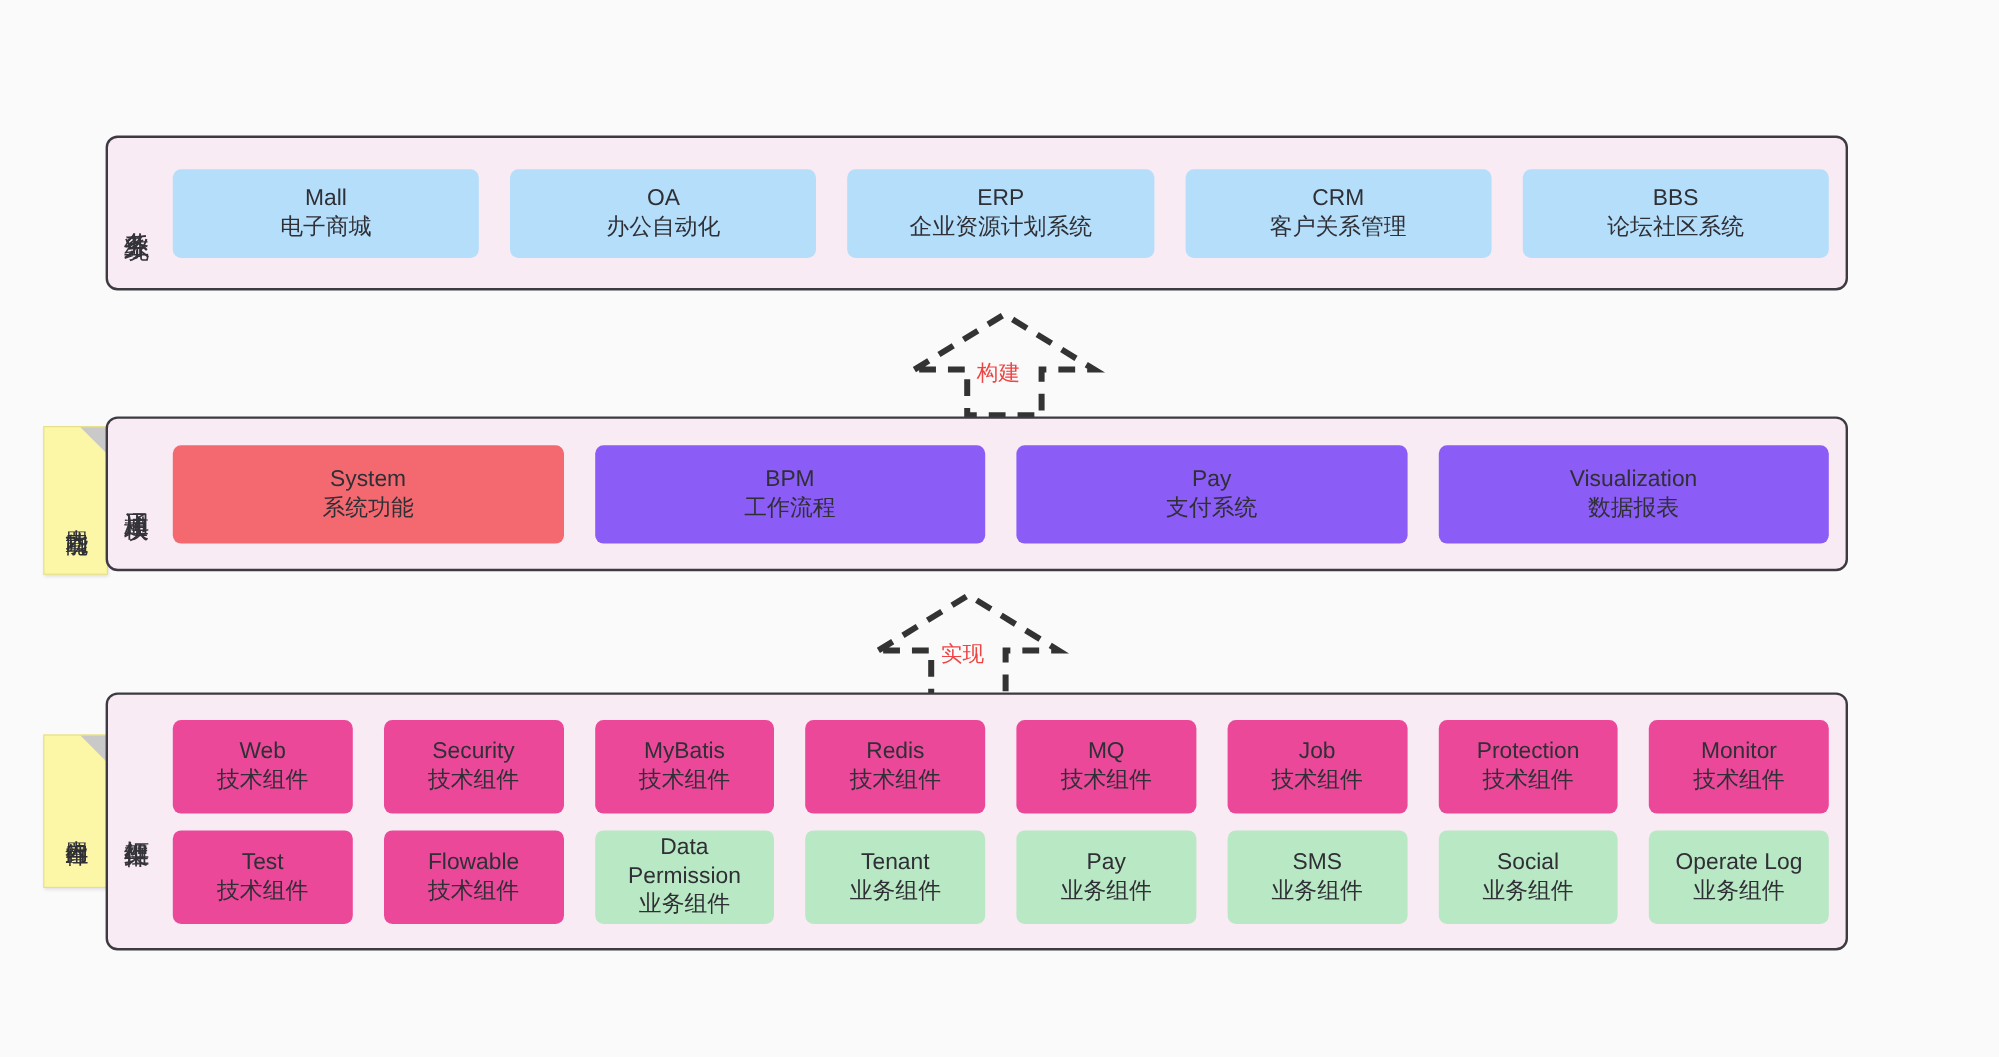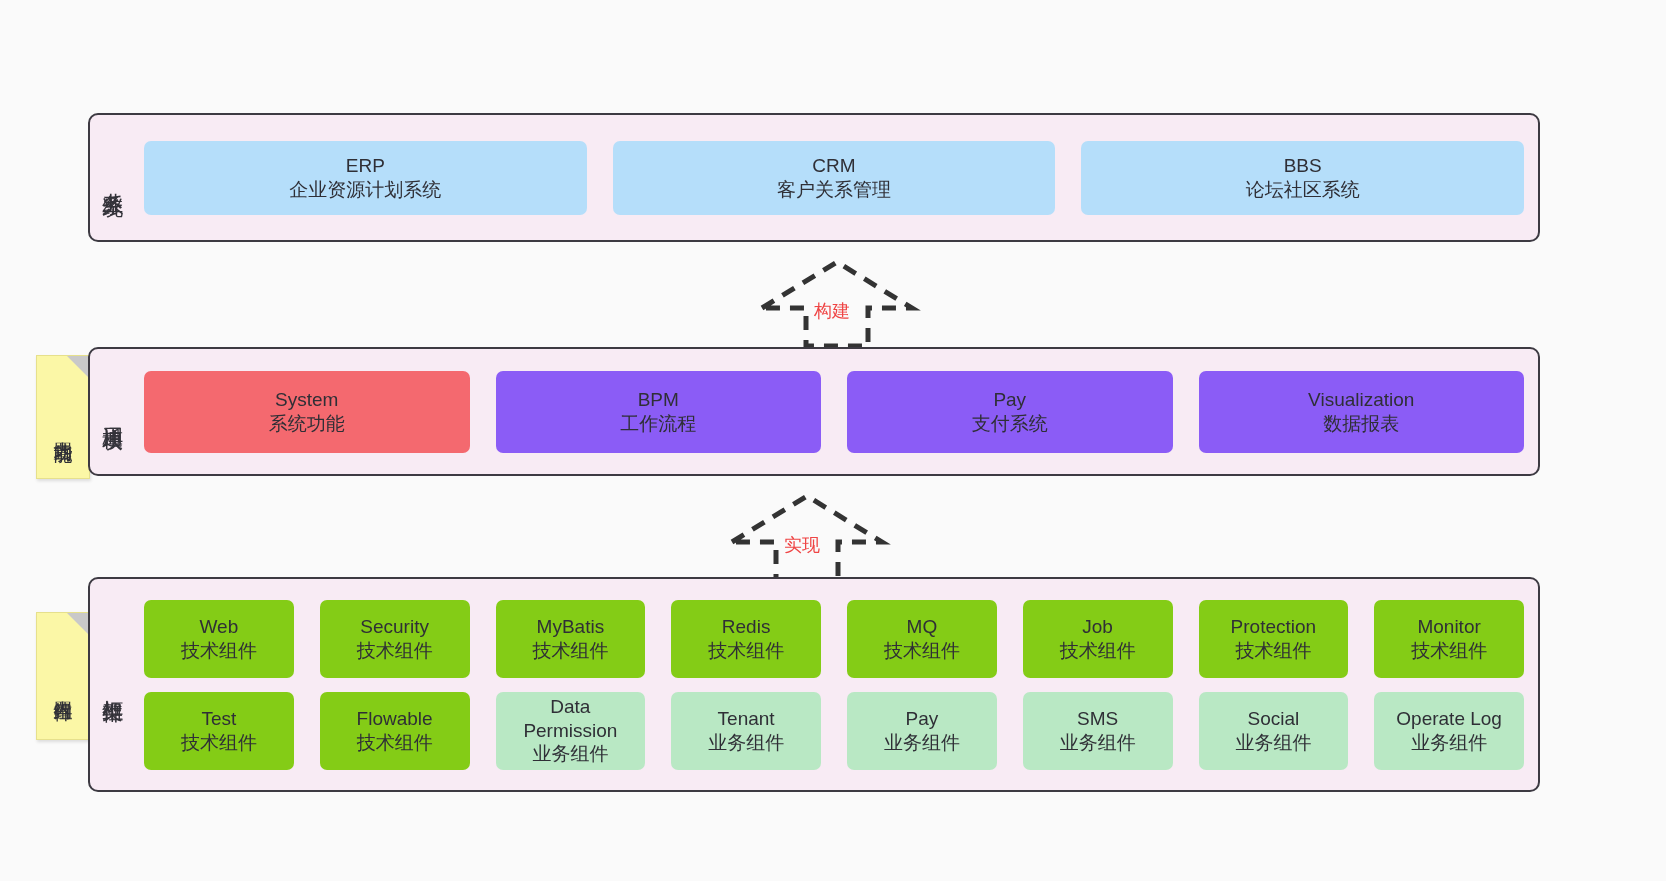--- a/index.html
+++ b/index.html
@@ -87,21 +87,21 @@
   #layer-common .row .cell { height: 82px; }
 
   #layer-framework { left: 88px; top: 577px; width: 1452px; height: 215px; }
   #layer-framework .row .cell { height: 78px; }
   #layer-framework .layer-body { gap: 14px; padding-top: 10px; padding-bottom: 10px; }
 
   
   .c-blue        { background: #b5defa; }
   .c-red         { background: #f4696f; }
   .c-pink        { background: #8b5cf6; }
-  .c-green       { background: #84cc16; text-align: right; }
+  .c-green       { background: #ec4899; text-align: right; }
   .c-lightgreen  { background: #b9e8c4; }
 
   
   .sticky {
     position: absolute;
     width: 54px;
     background: #fbf7a6;
     border: 1px solid #e6e08c;
     box-sizing: border-box;
     display: flex;
@@ -153,20 +153,28 @@
 </head>
 <body>
 
 <div id="canvas">
 
   <div class="layer" id="layer-business">
     <div class="layer-title">业务系统</div>
     <div class="layer-body">
       <div class="row">
         <div class="cell c-blue">
+          <span class="l1">Mall</span>
+          <span class="l2">电子商城</span>
+        </div>
+        <div class="cell c-blue">
+          <span class="l1">OA</span>
+          <span class="l2">办公自动化</span>
+        </div>
+        <div class="cell c-blue">
           <span class="l1">ERP</span>
           <span class="l2">企业资源计划系统</span>
         </div>
         <div class="cell c-blue">
           <span class="l1">CRM</span>
           <span class="l2">客户关系管理</span>
         </div>
         <div class="cell c-blue">
           <span class="l1">BBS</span>
           <span class="l2">论坛社区系统</span>

